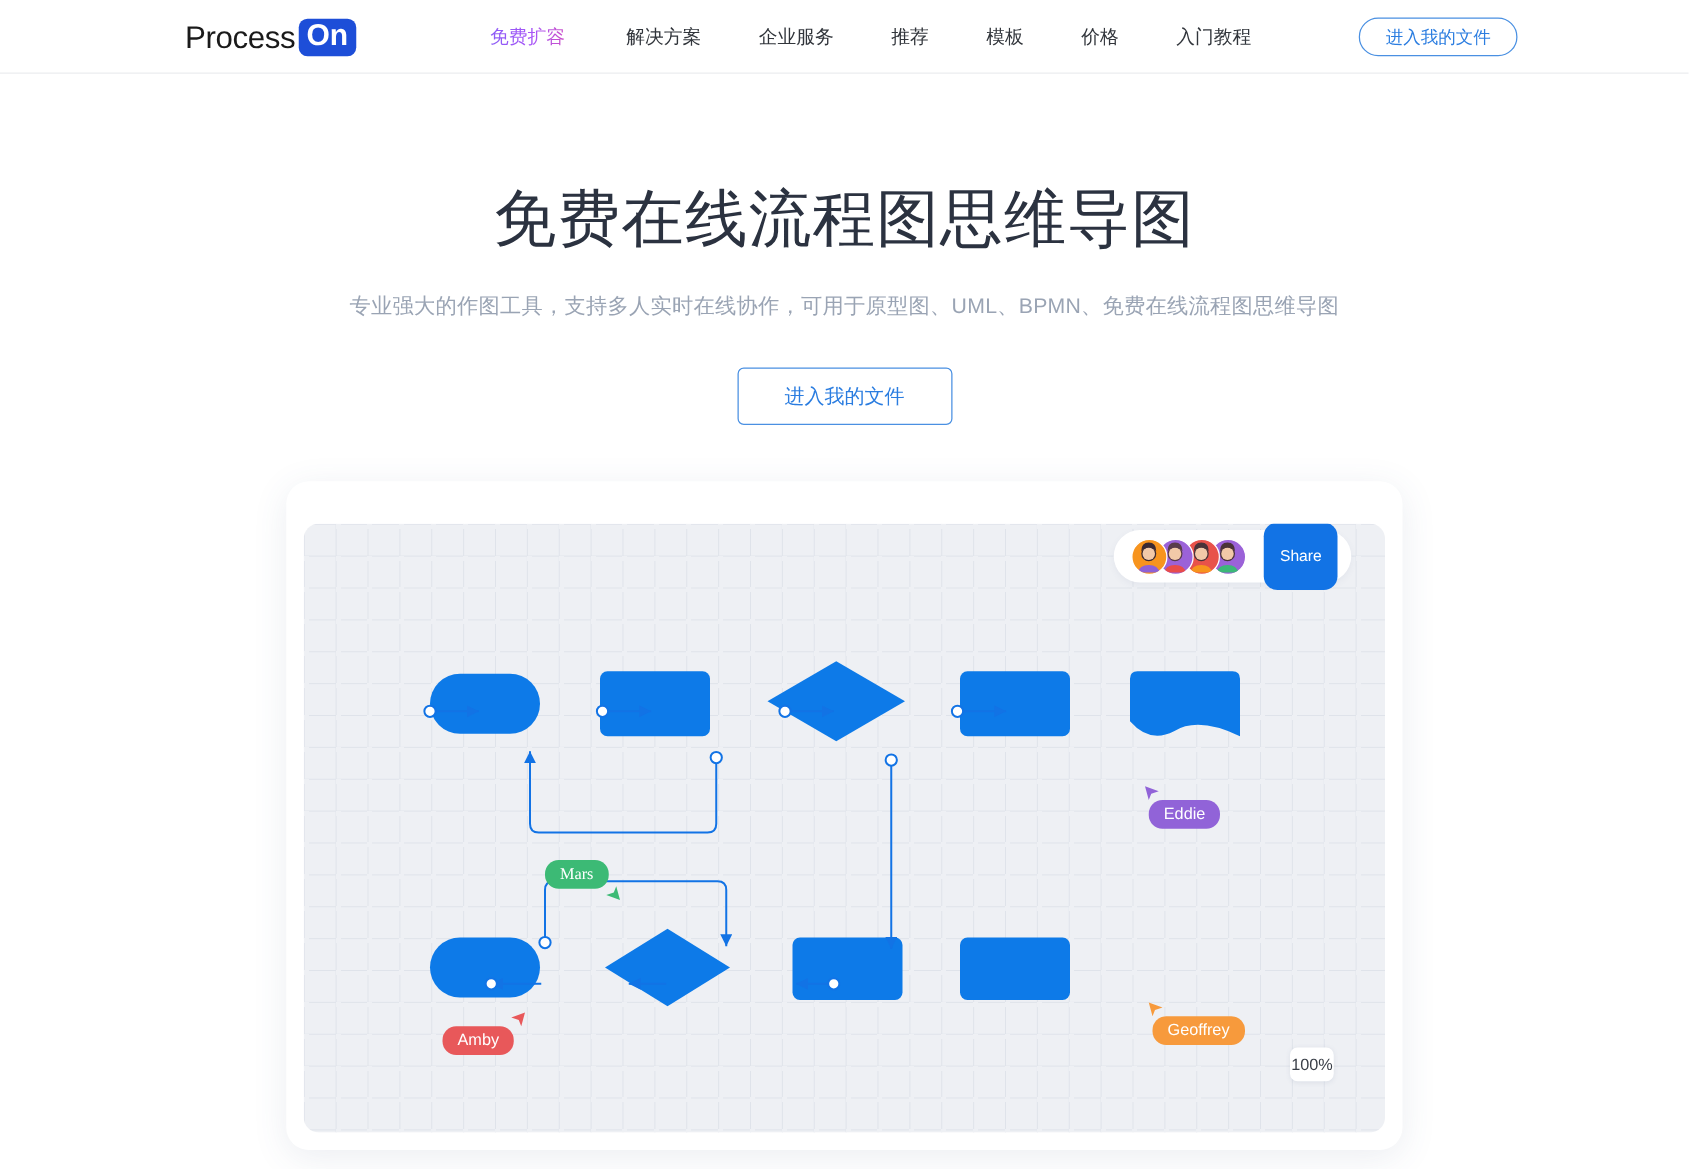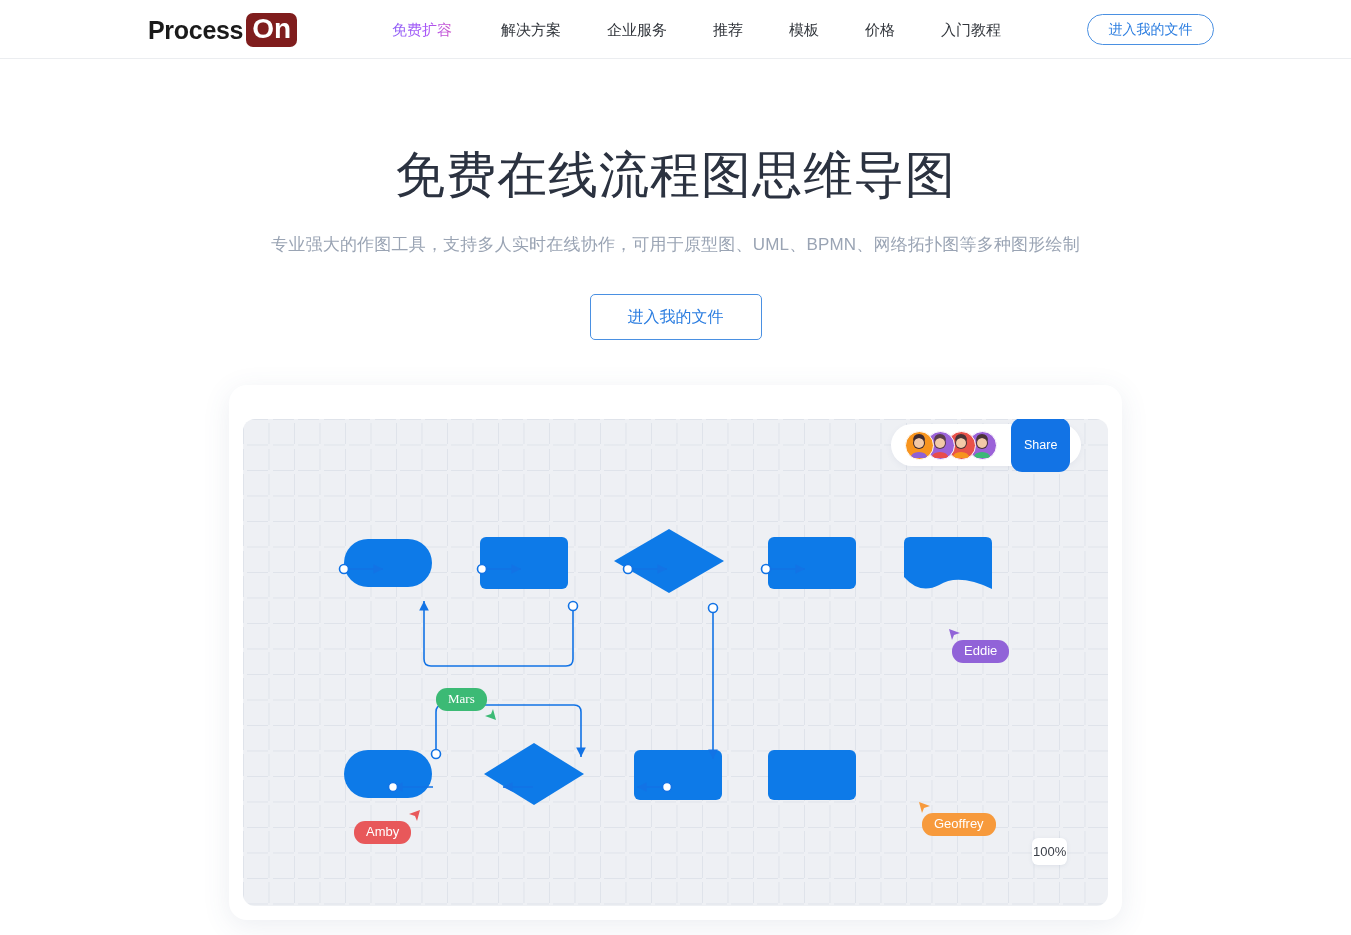--- a/index.html
+++ b/index.html
@@ -23,30 +23,30 @@
   .logo {
     position: absolute;
     left: 148px;
     top: 13px;
     display: flex;
     align-items: center;
     height: 34px;
   }
   .logo-text {
     font-size: 25px;
-    font-weight: 700;
+    font-weight: 400;
     color: #1a1a1a;
     letter-spacing: -0.3px;
     line-height: 1;
   }
   .logo-badge {
     margin-left: 3px;
-    background: #7f1d1d;
+    background: #1d4ed8;
     color: #ffffff;
-    font-size: 28px;
+    font-size: 24px;
     font-weight: 700;
     border-radius: 7px;
     padding: 2px 6px 4px 6px;
     line-height: 1;
   }
   .nav {
     position: absolute;
     left: 392px;
     top: 0;
     height: 59px;
@@ -243,21 +243,21 @@
     <span class="nav-item">模板</span>
     <span class="nav-item">价格</span>
     <span class="nav-item">入门教程</span>
   </nav>
 
   <button class="header-btn">进入我的文件</button>
 </div>
 
 <div class="hero">
   <h1 class="hero-title">免费在线流程图思维导图</h1>
-  <p class="hero-sub">专业强大的作图工具，支持多人实时在线协作，可用于原型图、UML、BPMN、网络拓扑图等多种图形绘制</p>
+  <p class="hero-sub">专业强大的作图工具，支持多人实时在线协作，可用于原型图、UML、BPMN、免费在线流程图思维导图</p>
   <button class="hero-btn">进入我的文件</button>
 </div>
 
 <div class="card-wrap">
   <div class="canvas">
 
     <svg class="flow" width="865" height="487">
       <defs>
         <marker id="ah" markerWidth="7" markerHeight="7" refX="6" refY="3" orient="auto">
           <path d="M0,0 L6,3 L0,6 z" fill="#1273e5"></path>
@@ -328,21 +328,21 @@
               <path d="M13 20 q-9 0 -9 9 l18 0 q0 -9 -9 -9z" fill="#3cb878"></path>
               <circle cx="13" cy="11" r="6" fill="#4a3338"></circle>
               <path d="M8 11 a5 5 0 0 0 10 0 a5 5 0 0 0 -10 0" fill="#f2c9a8"></path>
               <path d="M7 9 q6 -6 12 0 q0 -7 -6 -7 q-6 0 -6 7z" fill="#4a3338"></path>
             </svg></div>
         </div>
       <button class="share-btn">Share</button>
     </div>
 
     <div id="cursor-layer">
-        <div class="cursor-tag" style="left: 709px; top: 221px;">
+        <div class="cursor-tag" style="left: 676px; top: 221px;">
           <span class="cursor-pill" style="background: rgb(145, 99, 216);">Eddie</span>
           <span style="position: absolute; left: -4px; top: -12px; transform: scaleX(1);"><svg width="14" height="14" viewBox="0 0 14 14">
               <path d="M1,1 L12,5 L6,7 L4,12 Z" fill="#9163d8"></path>
             </svg></span>
         </div>
         <div class="cursor-tag" style="left: 193px; top: 269px;">
           <span class="cursor-pill" style="background: rgb(60, 186, 117); font-family: Liberation Serif, serif;">Mars</span>
           <span style="position: absolute; right: -10px; bottom: -10px; transform: scale(-1, -1);"><svg width="14" height="14" viewBox="0 0 14 14">
               <path d="M1,1 L12,5 L6,7 L4,12 Z" fill="#3cba75"></path>
             </svg></span>

